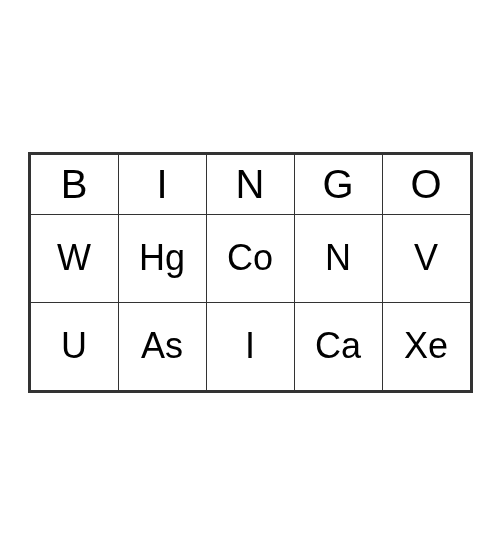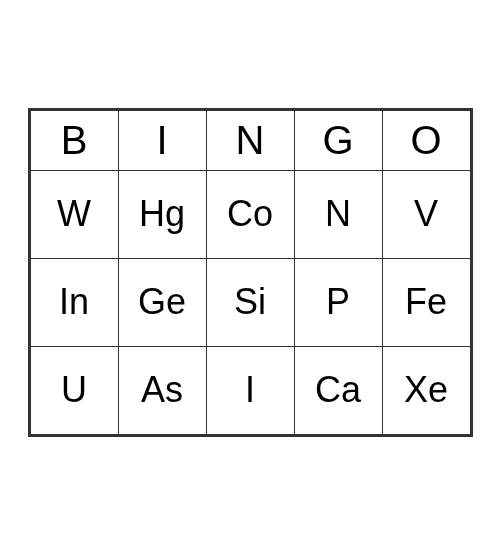--- a/index.html
+++ b/index.html
@@ -62,27 +62,20 @@
     <tbody id="bingo-body">
 
     <tr>
           <td>W</td>
           <td>Hg</td>
           <td>Co</td>
           <td>N</td>
           <td>V</td>
         </tr>
         <tr>
-          <td>In</td>
-          <td>Ge</td>
-          <td>Si</td>
-          <td>P</td>
-          <td>Fe</td>
-        </tr>
-        <tr>
           <td>U</td>
           <td>As</td>
           <td>I</td>
           <td>Ca</td>
           <td>Xe</td>
         </tr>
       </tbody>
   </table>
 </div>
 

